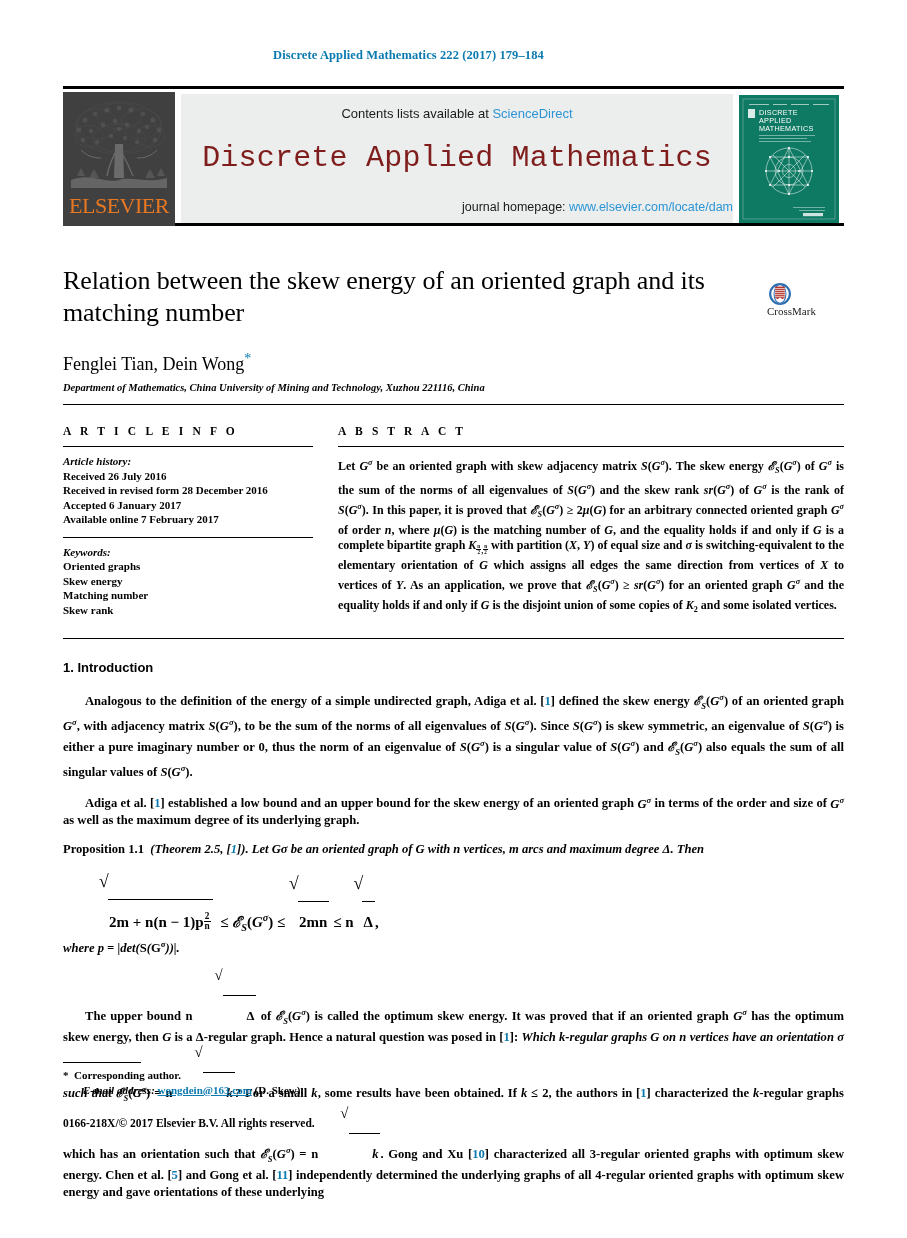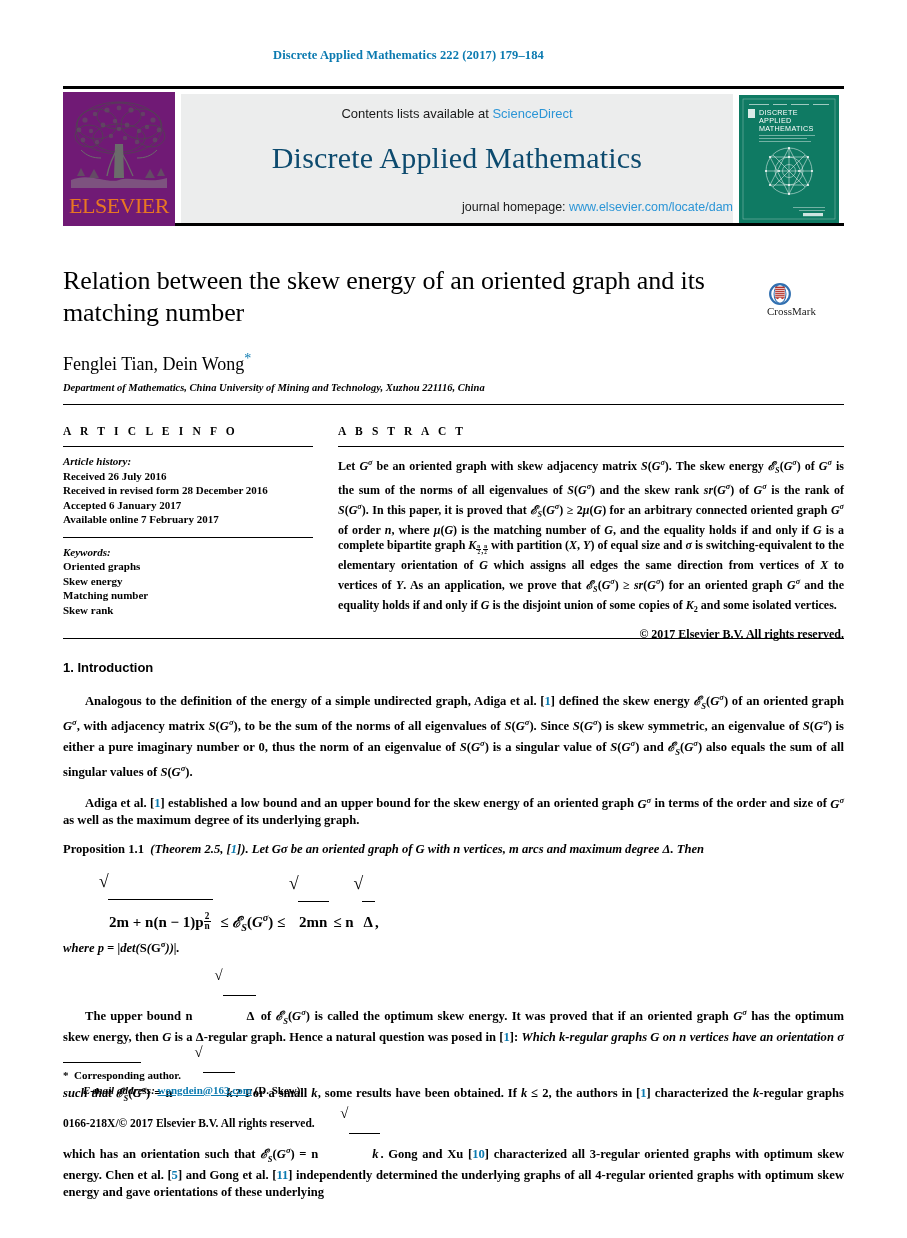--- a/index.html
+++ b/index.html
@@ -48,21 +48,21 @@
     width: 781px; height: 134px;
     display: flex;
     flex-direction: row;
     align-items: stretch;
   }
 
   .elsevier-logo {
     width: 112px;
     flex: 0 0 112px;
     position: relative;
-    background: #701a75;
+    background: #404040;
     padding: 4px 2px 2px 2px;
   }
   .elsevier-tree { width: 104px; height: 96px; display: block; margin: 2px auto 0; }
   .elsevier-word {
     font-family: "Liberation Serif", serif;
     color: #E87722;
     font-size: 22px;
     letter-spacing: -0.5px;
     text-align: center;
     line-height: 22px;
@@ -79,23 +79,23 @@
   .contents-line {
     text-align: center;
     font-family: "Liberation Sans", sans-serif;
     font-size: 13px;
     color: #1a1a1a;
     padding-top: 12px;
   }
   .contents-line a { color: #2b95d6; text-decoration: none; }
   .journal-title {
     text-align: center;
-    font-family: Liberation Serif, serif;
+    font-family: Liberation Mono, monospace;
     font-size: 30px;
-    color: #0c4a6e;
+    color: #7f1d1d;
     margin-top: 20px;
     letter-spacing: 0.2px;
   }
   .homepage-line {
     text-align: right;
     font-family: "Liberation Sans", sans-serif;
     font-size: 12.5px;
     color: #1a1a1a;
     margin-top: 25px;
   }
@@ -503,21 +503,20 @@
       </div>
     </div>
   </div>
 
   <div class="abs-col">
     <div class="sect-label">A B S T R A C T</div>
     <div class="thin-rule"></div>
     <div class="abs-body">
       Let <span class="it">G<span class="sup">σ</span></span> be an oriented graph with skew adjacency matrix <span class="it">S</span>(<span class="it">G<span class="sup">σ</span></span>). The skew energy <span class="it">ℰ<span class="sub">S</span></span>(<span class="it">G<span class="sup">σ</span></span>) of <span class="it">G<span class="sup">σ</span></span> is the sum of the norms of all eigenvalues of <span class="it">S</span>(<span class="it">G<span class="sup">σ</span></span>) and the skew rank <span class="it">sr</span>(<span class="it">G<span class="sup">σ</span></span>) of <span class="it">G<span class="sup">σ</span></span> is the rank of <span class="it">S</span>(<span class="it">G<span class="sup">σ</span></span>). In this paper, it is proved that <span class="it">ℰ<span class="sub">S</span></span>(<span class="it">G<span class="sup">σ</span></span>) ≥ 2<span class="it">μ</span>(<span class="it">G</span>) for an arbitrary connected oriented graph <span class="it">G<span class="sup">σ</span></span> of order <span class="it">n</span>, where <span class="it">μ</span>(<span class="it">G</span>) is the matching number of <span class="it">G</span>, and the equality holds if and only if <span class="it">G</span> is a complete bipartite graph <span class="it">K</span><span class="sub"><span class="frac"><span class="num">n</span><span class="den">2</span></span>,<span class="frac"><span class="num">n</span><span class="den">2</span></span></span> with partition (<span class="it">X</span>, <span class="it">Y</span>) of equal size and <span class="it">σ</span> is switching-equivalent to the elementary orientation of <span class="it">G</span> which assigns all edges the same direction from vertices of <span class="it">X</span> to vertices of <span class="it">Y</span>. As an application, we prove that <span class="it">ℰ<span class="sub">S</span></span>(<span class="it">G<span class="sup">σ</span></span>) ≥ <span class="it">sr</span>(<span class="it">G<span class="sup">σ</span></span>) for an oriented graph <span class="it">G<span class="sup">σ</span></span> and the equality holds if and only if <span class="it">G</span> is the disjoint union of some copies of <span class="it">K</span><span class="sub">2</span> and some isolated vertices.
     </div>
-    <div class="copyright">© 2017 Elsevier B.V. All rights reserved.</div>
   </div>
 
   <div class="rule-body"></div>
 
   <div class="body-area">
     <h2 class="sec-head">1.  Introduction</h2>
 
     <p class="para">
       Analogous to the definition of the energy of a simple undirected graph, Adiga et al. [<span class="ref">1</span>] defined the skew energy <span class="it">ℰ<span class="sub">S</span></span>(<span class="it">G<span class="sup">σ</span></span>) of an oriented graph <span class="it">G<span class="sup">σ</span></span>, with adjacency matrix <span class="it">S</span>(<span class="it">G<span class="sup">σ</span></span>), to be the sum of the norms of all eigenvalues of <span class="it">S</span>(<span class="it">G<span class="sup">σ</span></span>). Since <span class="it">S</span>(<span class="it">G<span class="sup">σ</span></span>) is skew symmetric, an eigenvalue of <span class="it">S</span>(<span class="it">G<span class="sup">σ</span></span>) is either a pure imaginary number or 0, thus the norm of an eigenvalue of <span class="it">S</span>(<span class="it">G<span class="sup">σ</span></span>) is a singular value of <span class="it">S</span>(<span class="it">G<span class="sup">σ</span></span>) and <span class="it">ℰ<span class="sub">S</span></span>(<span class="it">G<span class="sup">σ</span></span>) also equals the sum of all singular values of <span class="it">S</span>(<span class="it">G<span class="sup">σ</span></span>).
     </p>

